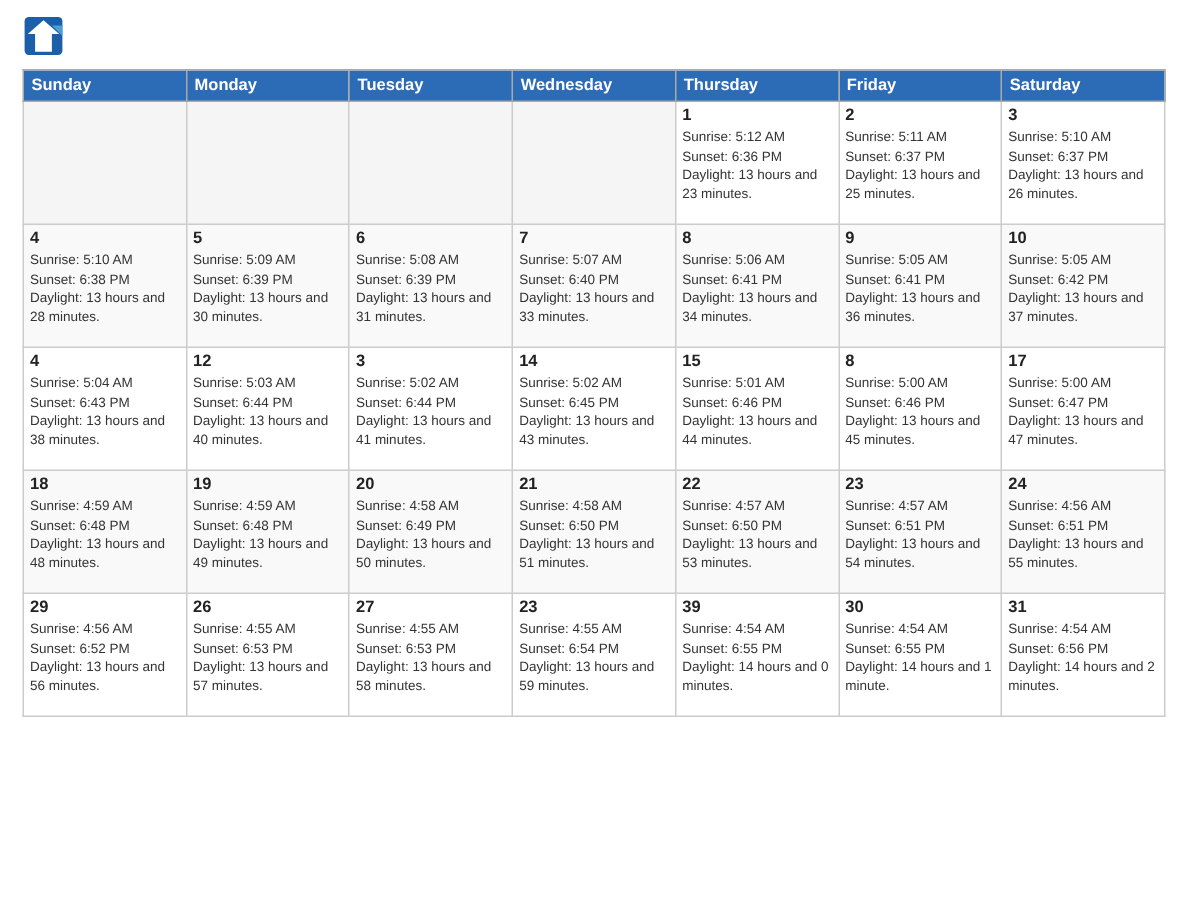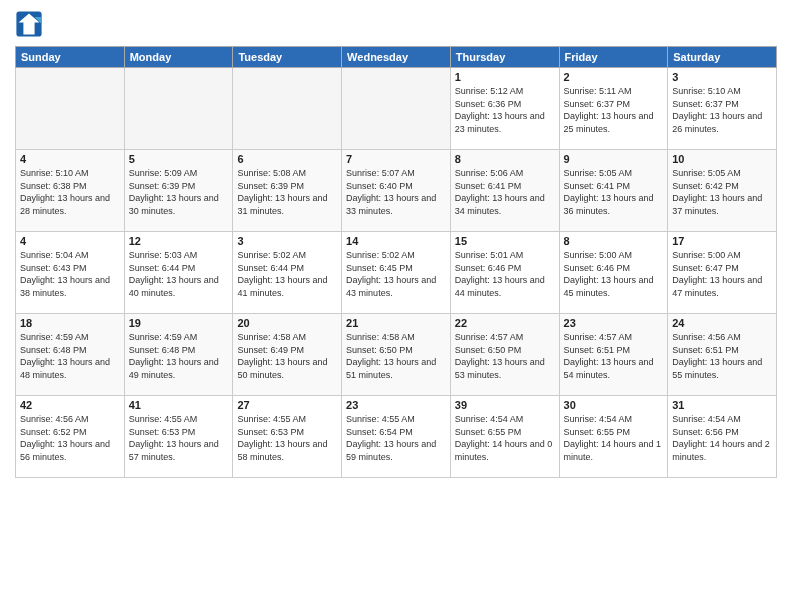--- a/index.html
+++ b/index.html
@@ -160,22 +160,22 @@
         <tr>
           <td><span class="day-num">18</span><span class="day-info">Sunrise: 4:59 AM<br>Sunset: 6:48 PM<br>Daylight: 13 hours and 48 minutes.</span></td>
           <td><span class="day-num">19</span><span class="day-info">Sunrise: 4:59 AM<br>Sunset: 6:48 PM<br>Daylight: 13 hours and 49 minutes.</span></td>
           <td><span class="day-num">20</span><span class="day-info">Sunrise: 4:58 AM<br>Sunset: 6:49 PM<br>Daylight: 13 hours and 50 minutes.</span></td>
           <td><span class="day-num">21</span><span class="day-info">Sunrise: 4:58 AM<br>Sunset: 6:50 PM<br>Daylight: 13 hours and 51 minutes.</span></td>
           <td><span class="day-num">22</span><span class="day-info">Sunrise: 4:57 AM<br>Sunset: 6:50 PM<br>Daylight: 13 hours and 53 minutes.</span></td>
           <td><span class="day-num">23</span><span class="day-info">Sunrise: 4:57 AM<br>Sunset: 6:51 PM<br>Daylight: 13 hours and 54 minutes.</span></td>
           <td><span class="day-num">24</span><span class="day-info">Sunrise: 4:56 AM<br>Sunset: 6:51 PM<br>Daylight: 13 hours and 55 minutes.</span></td>
         </tr>
         <tr>
-          <td><span class="day-num">42</span><span class="day-info">Sunrise: 4:56 AM<br>Sunset: 6:52 PM<br>Daylight: 13 hours and 56 minutes.</span></td>
-          <td><span class="day-num">41</span><span class="day-info">Sunrise: 4:55 AM<br>Sunset: 6:53 PM<br>Daylight: 13 hours and 57 minutes.</span></td>
+          <td><span class="day-num">29</span><span class="day-info">Sunrise: 4:56 AM<br>Sunset: 6:52 PM<br>Daylight: 13 hours and 56 minutes.</span></td>
+          <td><span class="day-num">26</span><span class="day-info">Sunrise: 4:55 AM<br>Sunset: 6:53 PM<br>Daylight: 13 hours and 57 minutes.</span></td>
           <td><span class="day-num">27</span><span class="day-info">Sunrise: 4:55 AM<br>Sunset: 6:53 PM<br>Daylight: 13 hours and 58 minutes.</span></td>
           <td><span class="day-num">23</span><span class="day-info">Sunrise: 4:55 AM<br>Sunset: 6:54 PM<br>Daylight: 13 hours and 59 minutes.</span></td>
           <td><span class="day-num">39</span><span class="day-info">Sunrise: 4:54 AM<br>Sunset: 6:55 PM<br>Daylight: 14 hours and 0 minutes.</span></td>
           <td><span class="day-num">30</span><span class="day-info">Sunrise: 4:54 AM<br>Sunset: 6:55 PM<br>Daylight: 14 hours and 1 minute.</span></td>
           <td><span class="day-num">31</span><span class="day-info">Sunrise: 4:54 AM<br>Sunset: 6:56 PM<br>Daylight: 14 hours and 2 minutes.</span></td>
         </tr>
       </tbody>
   </table>
 </div>
 

